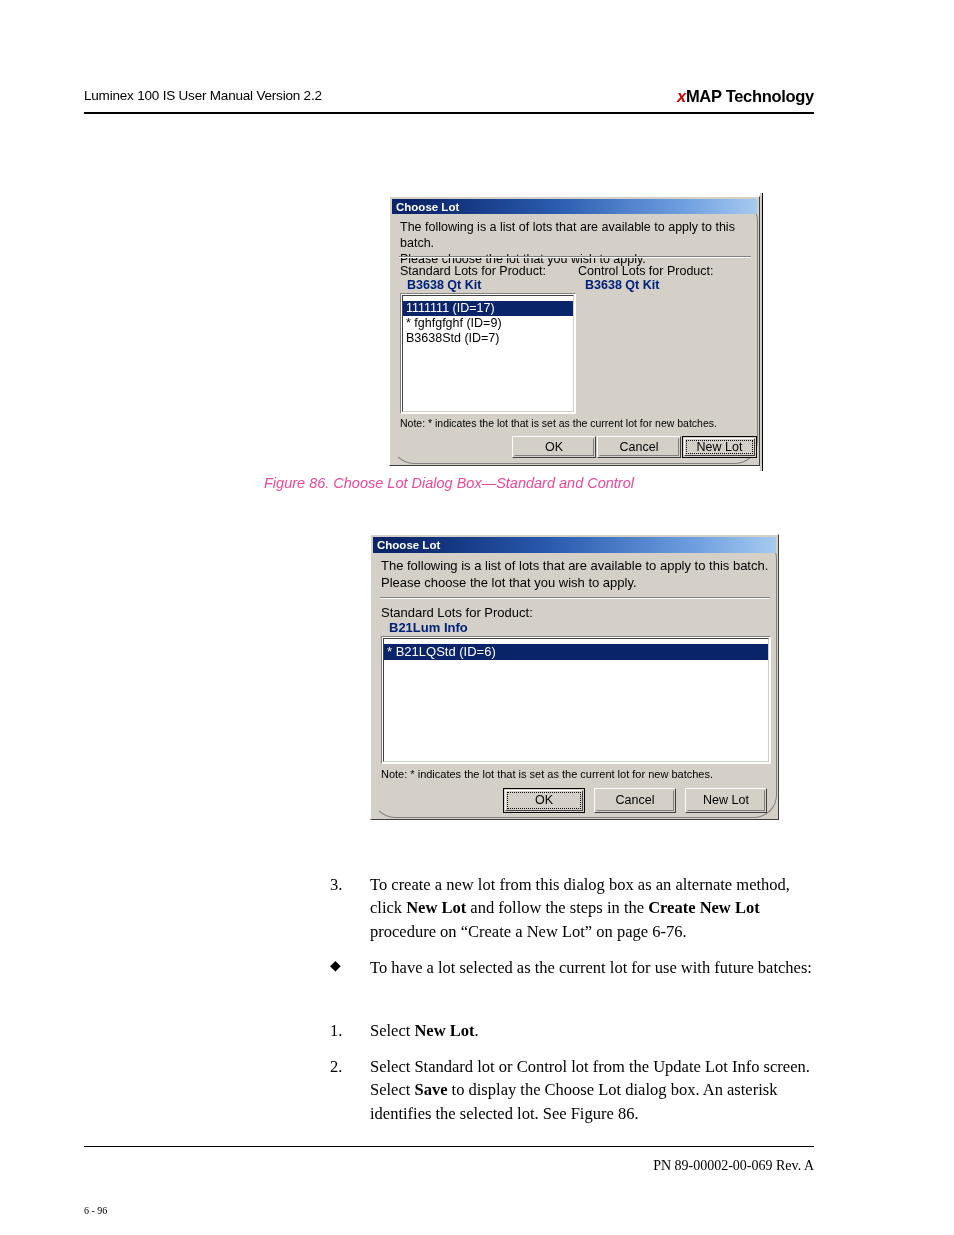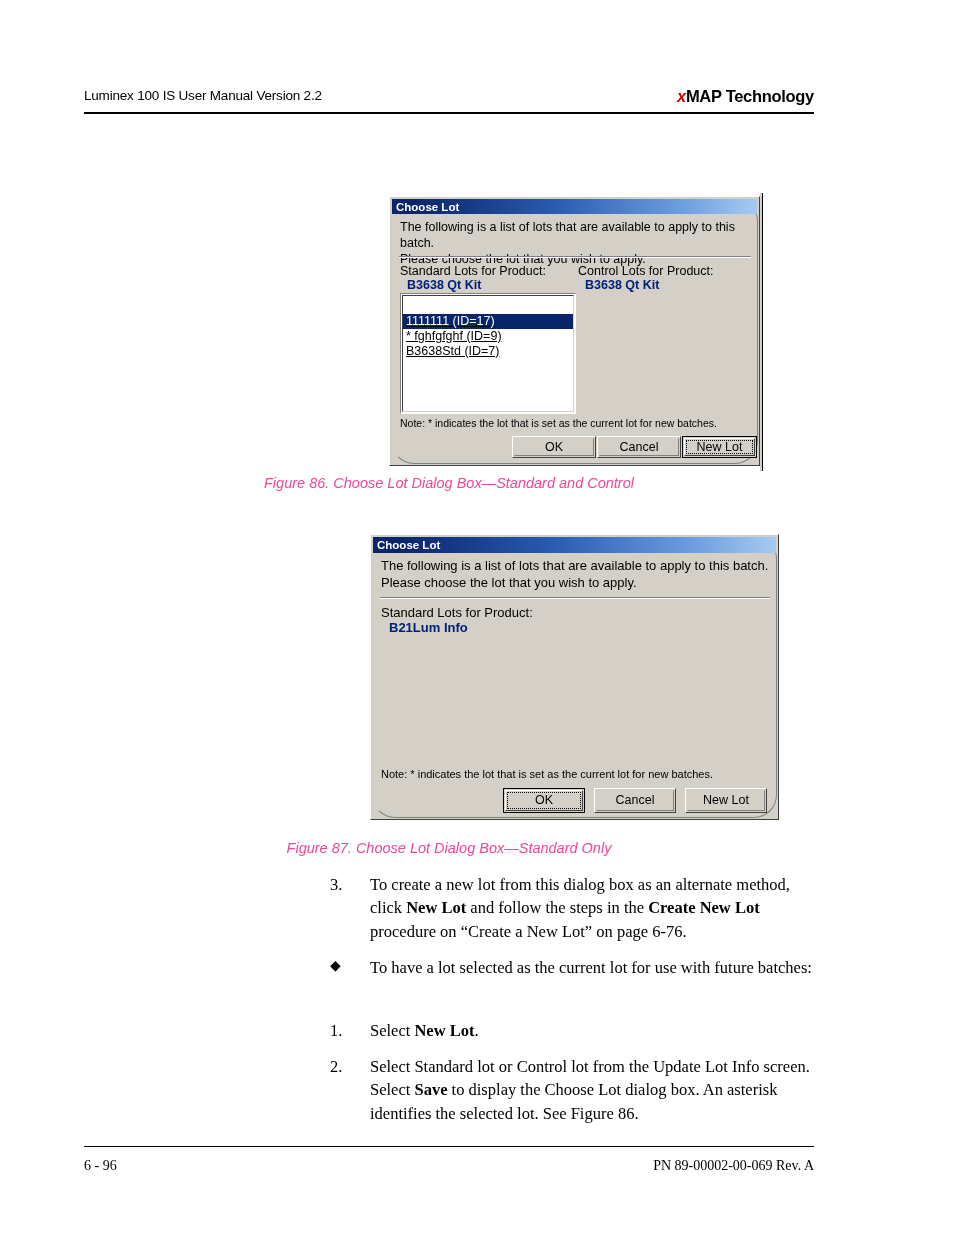--- a/index.html
+++ b/index.html
@@ -150,23 +150,22 @@
   }
   .listbox-in {
     position: absolute;
     left: 1px; top: 1px; right: 1px; bottom: 1px;
     background: #ffffff;
     border-top: 1px solid #404040;
     border-left: 1px solid #404040;
     border-right: 1px solid #d4d0c8;
     border-bottom: 1px solid #d4d0c8;
     box-sizing: border-box;
-    padding: 18px 0 0 0;
+    padding: 5px 0 0 0;
     overflow: hidden;
-    text-decoration: underline;
   }
   .lb-item {
     font-size: 12.5px;
     color: #000;
     padding: 0 2px 0 3px;
     line-height: 15px;
     height: 15px;
     white-space: nowrap;
     overflow: hidden;
   }
@@ -266,23 +265,23 @@
     position: absolute;
     left: 84px;
     top: 1146px;
     width: 730px;
     height: 0;
     border-top: 1.6px solid #000;
   }
   .footer-left {
     position: absolute;
     left: 84px;
-    top: 1158px;
+    top: 1205px;
     font-family: "Liberation Serif", serif;
-    font-size: 14px;
+    font-size: 10px;
     text-align: right;
   }
   .footer-right {
     position: absolute;
     right: 140px;
     top: 1158px;
     font-family: "Liberation Serif", serif;
     font-size: 14px;
     white-space: nowrap;
   }
@@ -357,20 +356,25 @@
       </div>
 
       <div class="intro-text" style="left:8px; top:21px; width:392px; font-size:13px;">The following is a list of lots that are available to apply to this batch.
 Please choose the lot that you wish to apply.</div>
 
       <div class="hsep" style="left:7px; top:60px; width:390px;"></div>
 
       <div class="col-label" style="left:8px; top:68px; font-size:13px;">Standard Lots for Product:</div>
       <div class="col-product" style="left:16px; top:83px; font-size:13px;">B21Lum Info</div>
 
+      <div class="listbox" style="left:8px; top:99px; width:390px; height:128px;">
+        <div class="listbox-in">
+          <div class="lb-item selected" style="font-size:13px; line-height:16px; height:16px;">* B21LQStd (ID=6)</div>
+        </div>
+      </div>
 
       <div class="note-text" style="left:8px; top:231px; font-size:11px;">Note: * indicates the lot that is set as the current lot for new batches.</div>
 
       <div class="btn default-btn" style="left:130px; top:251px; width:82px; height:25px;">
         <span class="btn-in">
           <span class="btn-label">OK</span>
         </span>
         <span class="focus-ring"></span>
       </div>
       <div class="btn" style="left:221px; top:251px; width:82px; height:25px;">
@@ -380,21 +384,20 @@
       </div>
       <div class="btn" style="left:312px; top:251px; width:82px; height:25px;">
         <span class="btn-in">
           <span class="btn-label">New Lot</span>
         </span>
       </div>
 
     </div>
   </div>
 
-  <div class="figure-caption" style="left:84px; top:840px; width:730px;">Figure 87.  Choose Lot Dialog Box—Standard Only</div>
 
   <div class="body-block" style="left:330px; top:873px; width:490px;">
     <span class="marker">3.</span>
     <span class="btext"><span>To create a new lot from this dialog box as an alternate method, click </span><b>New Lot</b><span> and follow the steps in the </span><b>Create New Lot</b><span> procedure on “Create a New Lot” on page 6-76.</span></span>
   </div>
 
   <div class="body-block" style="left:330px; top:956px; width:490px;">
     <span class="marker diamond">◆</span>
     <span class="btext">To have a lot selected as the current lot for use with future batches:</span>
   </div>

